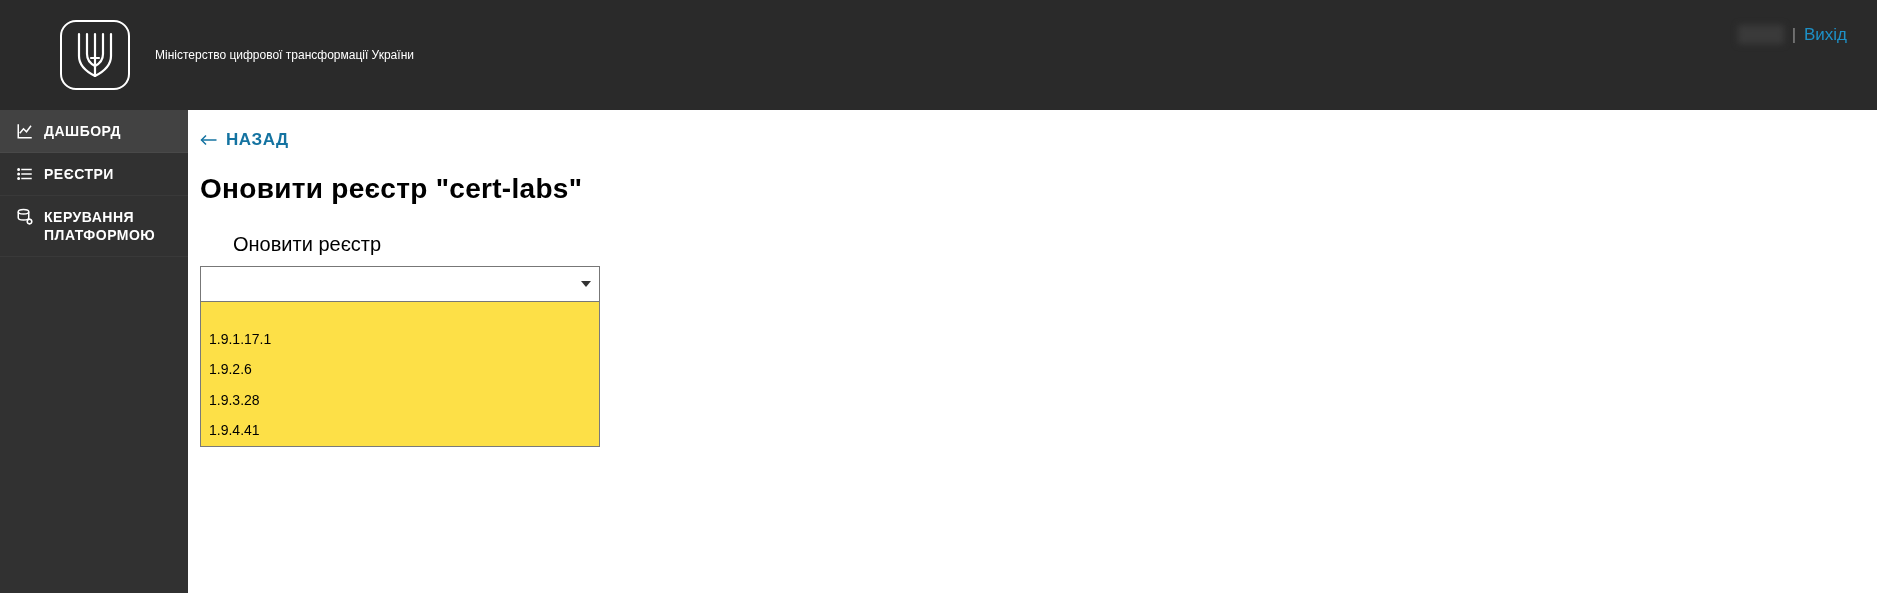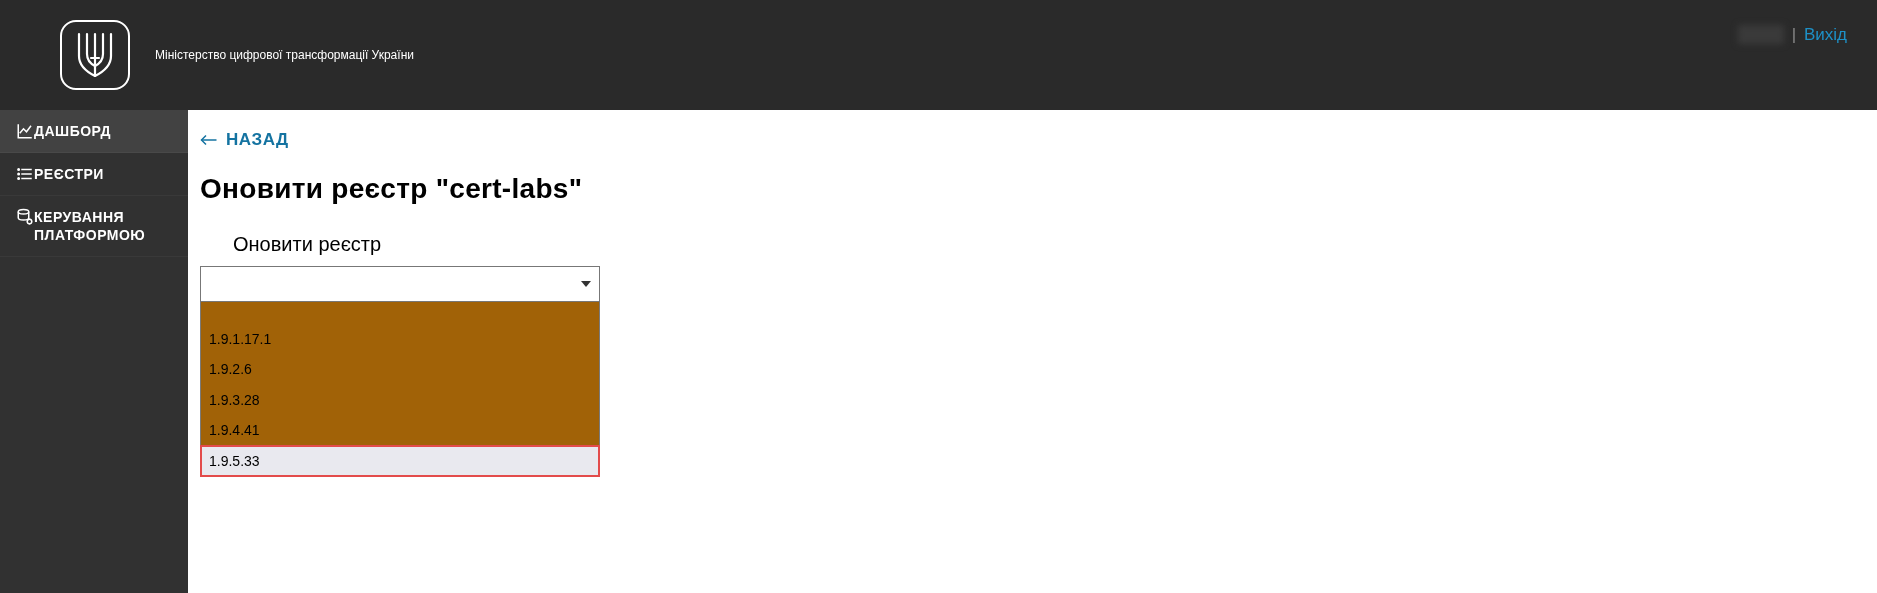--- a/index.html
+++ b/index.html
@@ -53,20 +53,21 @@
   .body-row { display: flex; min-height: calc(100% - 110px); }
   .sidebar {
     width: 188px;
     background: #313131;
     color: #fff;
     flex-shrink: 0;
   }
   .sidebar-item {
     display: flex;
     align-items: center;
+    gap: 10px;
     padding: 12px 16px;
     font-weight: 700;
     font-size: 14px;
     letter-spacing: 0.5px;
     cursor: pointer;
     border-bottom: 1px solid rgba(255,255,255,0.04);
   }
   .sidebar-item.active { background: #424242; }
   .sidebar-item .icon svg { width: 18px; height: 18px; display: block; }
   .sidebar-item.multiline { align-items: flex-start; line-height: 1.3; }
@@ -130,21 +131,21 @@
     right: 8px;
     top: 50%;
     transform: translateY(-50%);
     pointer-events:none;
   }
   .select-caret svg { width: 10px; height: 6px; display:block; }
 
   .dropdown {
     width: 400px;
     border: 1px solid #7a7a7a;
-    background: #a16207;
+    background: #fde047;
     margin-top: -1px;
     font-size: 14px;
   }
   .dropdown-option {
     padding: 4px 8px;
     cursor: pointer;
     line-height: 1.6;
   }
   .dropdown-option.blank { height: 22px; }
   .dropdown-option.highlight {
@@ -236,17 +237,16 @@
             </svg>
         </span>
       </div>
 
       <div class="dropdown" id="dropdown">
           <div class="dropdown-option blank"></div>
           <div class="dropdown-option">1.9.1.17.1</div>
           <div class="dropdown-option">1.9.2.6</div>
           <div class="dropdown-option">1.9.3.28</div>
           <div class="dropdown-option">1.9.4.41</div>
-          <div class="dropdown-option highlight">1.9.5.33</div>
         </div>
     </div>
   </main>
 </div>
 
 </body></html>

